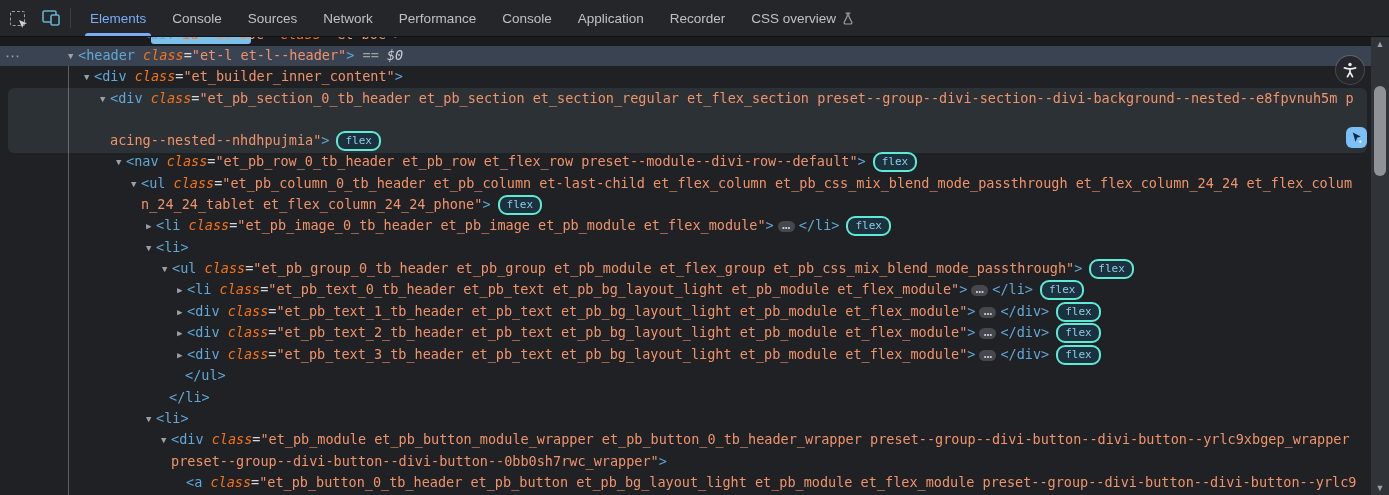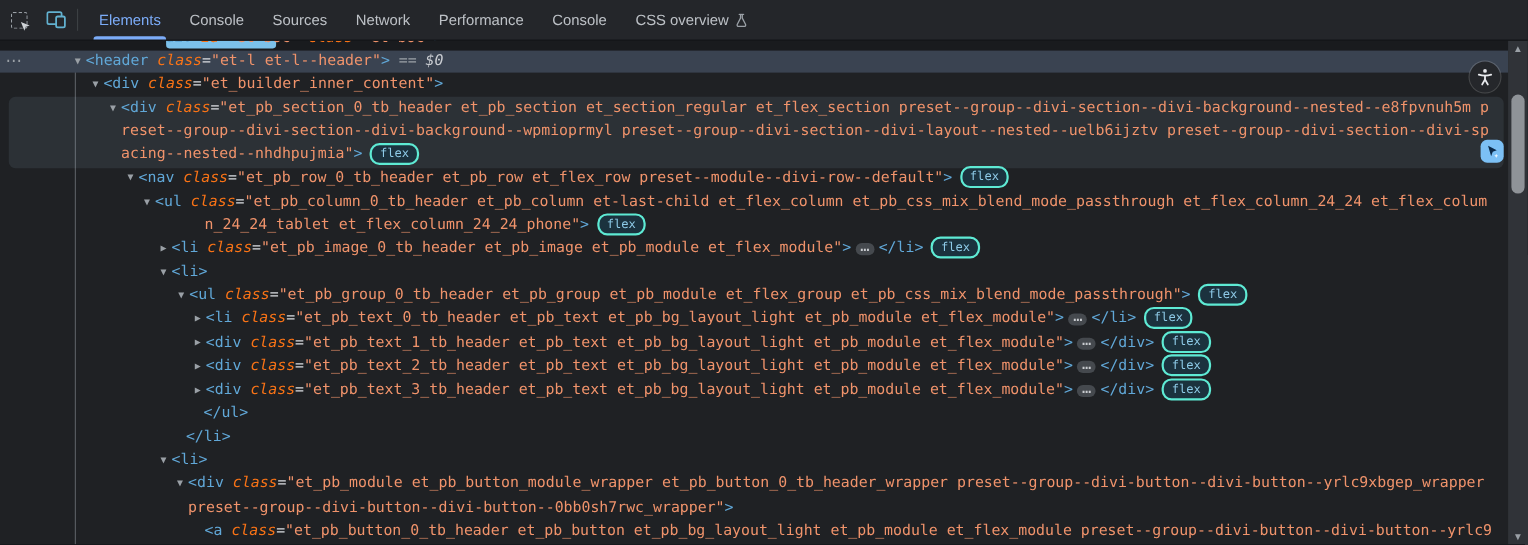--- a/index.html
+++ b/index.html
@@ -92,20 +92,26 @@
         <div class="tab">
           <span>Network</span>
         </div>
         <div class="tab">
           <span>Performance</span>
         </div>
         <div class="tab">
           <span>Console</span>
         </div>
         <div class="tab">
+          <span>Application</span>
+        </div>
+        <div class="tab">
+          <span>Recorder</span>
+        </div>
+        <div class="tab">
           <span>CSS overview</span>
           <span class="flask">
             <svg width="12" height="13" viewBox="0 0 12 13">
               <path d="M4 1 h4 M5.2 1 v3.4 L2.2 10.2 a1.3 1.3 0 0 0 1.2 1.8 h5.2 a1.3 1.3 0 0 0 1.2 -1.8 L6.8 4.4 V1" fill="none" stroke="#9aa0a6" stroke-width="1.2" stroke-linecap="round"></path>
             </svg>
           </span>
         </div>
       </div>
   </div>
 
@@ -114,25 +120,24 @@
   <div id="hover-block"></div>
   <div id="guide"></div>
   <div id="sel-text"></div>
   <div id="gutter-dots">⋯</div>
 
   <div id="tree">
       <div class="row" style="left: 142px; top: -12px;"><span class="tk-tag">&lt;div </span><span class="tk-attr">id</span><span class="tk-eq">=</span><span class="tk-val">"et-boc"</span><span class="tk-pln"> </span><span class="tk-attr">class</span><span class="tk-eq">=</span><span class="tk-val">"et-boc"</span><span class="tk-tag">&gt;</span></div>
       <div class="row" style="left: 68px; top: 9px;"><span class="tk-arw">▼</span><span class="tk-tag">&lt;header </span><span class="tk-attr">class</span><span class="tk-eq">=</span><span class="tk-val">"et-l et-l--header"</span><span class="tk-tag">&gt;</span><span class="tk-sel"> == </span><span class="tk-dollar">$0</span></div>
       <div class="row" style="left: 84px; top: 30px;"><span class="tk-arw">▼</span><span class="tk-tag">&lt;div </span><span class="tk-attr">class</span><span class="tk-eq">=</span><span class="tk-val">"et_builder_inner_content"</span><span class="tk-tag">&gt;</span></div>
       <div class="row" style="left: 100px; top: 52px;"><span class="tk-arw">▼</span><span class="tk-tag">&lt;div </span><span class="tk-attr">class</span><span class="tk-eq">=</span><span class="tk-val">"et_pb_section_0_tb_header et_pb_section et_section_regular et_flex_section preset--group--divi-section--divi-background--nested--e8fpvnuh5m p</span></div>
-      <div class="row" style="left: 110px; top: 73px;"><span class="tk-val">reset--group--divi-section--divi-background--wpmioprmyl preset--group--divi-section--divi-layout--nested--uelb6ijztv preset--group--divi-section--divi-sp</span></div>
       <div class="row" style="left: 110px; top: 94px;"><span class="tk-val">acing--nested--nhdhpujmia"</span><span class="tk-tag">&gt;</span><span class="tk-flex">flex</span></div>
       <div class="row" style="left: 116px; top: 115px;"><span class="tk-arw">▼</span><span class="tk-tag">&lt;nav </span><span class="tk-attr">class</span><span class="tk-eq">=</span><span class="tk-val">"et_pb_row_0_tb_header et_pb_row et_flex_row preset--module--divi-row--default"</span><span class="tk-tag">&gt;</span><span class="tk-flex">flex</span></div>
       <div class="row" style="left: 131px; top: 137px;"><span class="tk-arw">▼</span><span class="tk-tag">&lt;ul </span><span class="tk-attr">class</span><span class="tk-eq">=</span><span class="tk-val">"et_pb_column_0_tb_header et_pb_column et-last-child et_flex_column et_pb_css_mix_blend_mode_passthrough et_flex_column_24_24 et_flex_colum</span></div>
-      <div class="row" style="left: 141px; top: 158px; margin-left: 45px;"><span class="tk-val">n_24_24_tablet et_flex_column_24_24_phone"</span><span class="tk-tag">&gt;</span><span class="tk-flex">flex</span></div>
+      <div class="row" style="left: 141px; top: 158px;"><span class="tk-val">n_24_24_tablet et_flex_column_24_24_phone"</span><span class="tk-tag">&gt;</span><span class="tk-flex">flex</span></div>
       <div class="row" style="left: 146px; top: 179px;"><span class="tk-arw">▶</span><span class="tk-tag">&lt;li </span><span class="tk-attr">class</span><span class="tk-eq">=</span><span class="tk-val">"et_pb_image_0_tb_header et_pb_image et_pb_module et_flex_module"</span><span class="tk-tag">&gt;</span><span class="tk-dots">…</span><span class="tk-tag">&lt;/li&gt;</span><span class="tk-flex">flex</span></div>
       <div class="row" style="left: 146px; top: 201px;"><span class="tk-arw">▼</span><span class="tk-tag">&lt;li&gt;</span></div>
       <div class="row" style="left: 162px; top: 222px;"><span class="tk-arw">▼</span><span class="tk-tag">&lt;ul </span><span class="tk-attr">class</span><span class="tk-eq">=</span><span class="tk-val">"et_pb_group_0_tb_header et_pb_group et_pb_module et_flex_group et_pb_css_mix_blend_mode_passthrough"</span><span class="tk-tag">&gt;</span><span class="tk-flex">flex</span></div>
       <div class="row" style="left: 177px; top: 243px;"><span class="tk-arw">▶</span><span class="tk-tag">&lt;li </span><span class="tk-attr">class</span><span class="tk-eq">=</span><span class="tk-val">"et_pb_text_0_tb_header et_pb_text et_pb_bg_layout_light et_pb_module et_flex_module"</span><span class="tk-tag">&gt;</span><span class="tk-dots">…</span><span class="tk-tag">&lt;/li&gt;</span><span class="tk-flex">flex</span></div>
       <div class="row" style="left: 177px; top: 265px;"><span class="tk-arw">▶</span><span class="tk-tag">&lt;div </span><span class="tk-attr">class</span><span class="tk-eq">=</span><span class="tk-val">"et_pb_text_1_tb_header et_pb_text et_pb_bg_layout_light et_pb_module et_flex_module"</span><span class="tk-tag">&gt;</span><span class="tk-dots">…</span><span class="tk-tag">&lt;/div&gt;</span><span class="tk-flex">flex</span></div>
       <div class="row" style="left: 177px; top: 286px;"><span class="tk-arw">▶</span><span class="tk-tag">&lt;div </span><span class="tk-attr">class</span><span class="tk-eq">=</span><span class="tk-val">"et_pb_text_2_tb_header et_pb_text et_pb_bg_layout_light et_pb_module et_flex_module"</span><span class="tk-tag">&gt;</span><span class="tk-dots">…</span><span class="tk-tag">&lt;/div&gt;</span><span class="tk-flex">flex</span></div>
       <div class="row" style="left: 177px; top: 308px;"><span class="tk-arw">▶</span><span class="tk-tag">&lt;div </span><span class="tk-attr">class</span><span class="tk-eq">=</span><span class="tk-val">"et_pb_text_3_tb_header et_pb_text et_pb_bg_layout_light et_pb_module et_flex_module"</span><span class="tk-tag">&gt;</span><span class="tk-dots">…</span><span class="tk-tag">&lt;/div&gt;</span><span class="tk-flex">flex</span></div>
       <div class="row" style="left: 185px; top: 329px;"><span class="tk-tag">&lt;/ul&gt;</span></div>
       <div class="row" style="left: 169px; top: 351px;"><span class="tk-tag">&lt;/li&gt;</span></div>
       <div class="row" style="left: 146px; top: 372px;"><span class="tk-arw">▼</span><span class="tk-tag">&lt;li&gt;</span></div>

